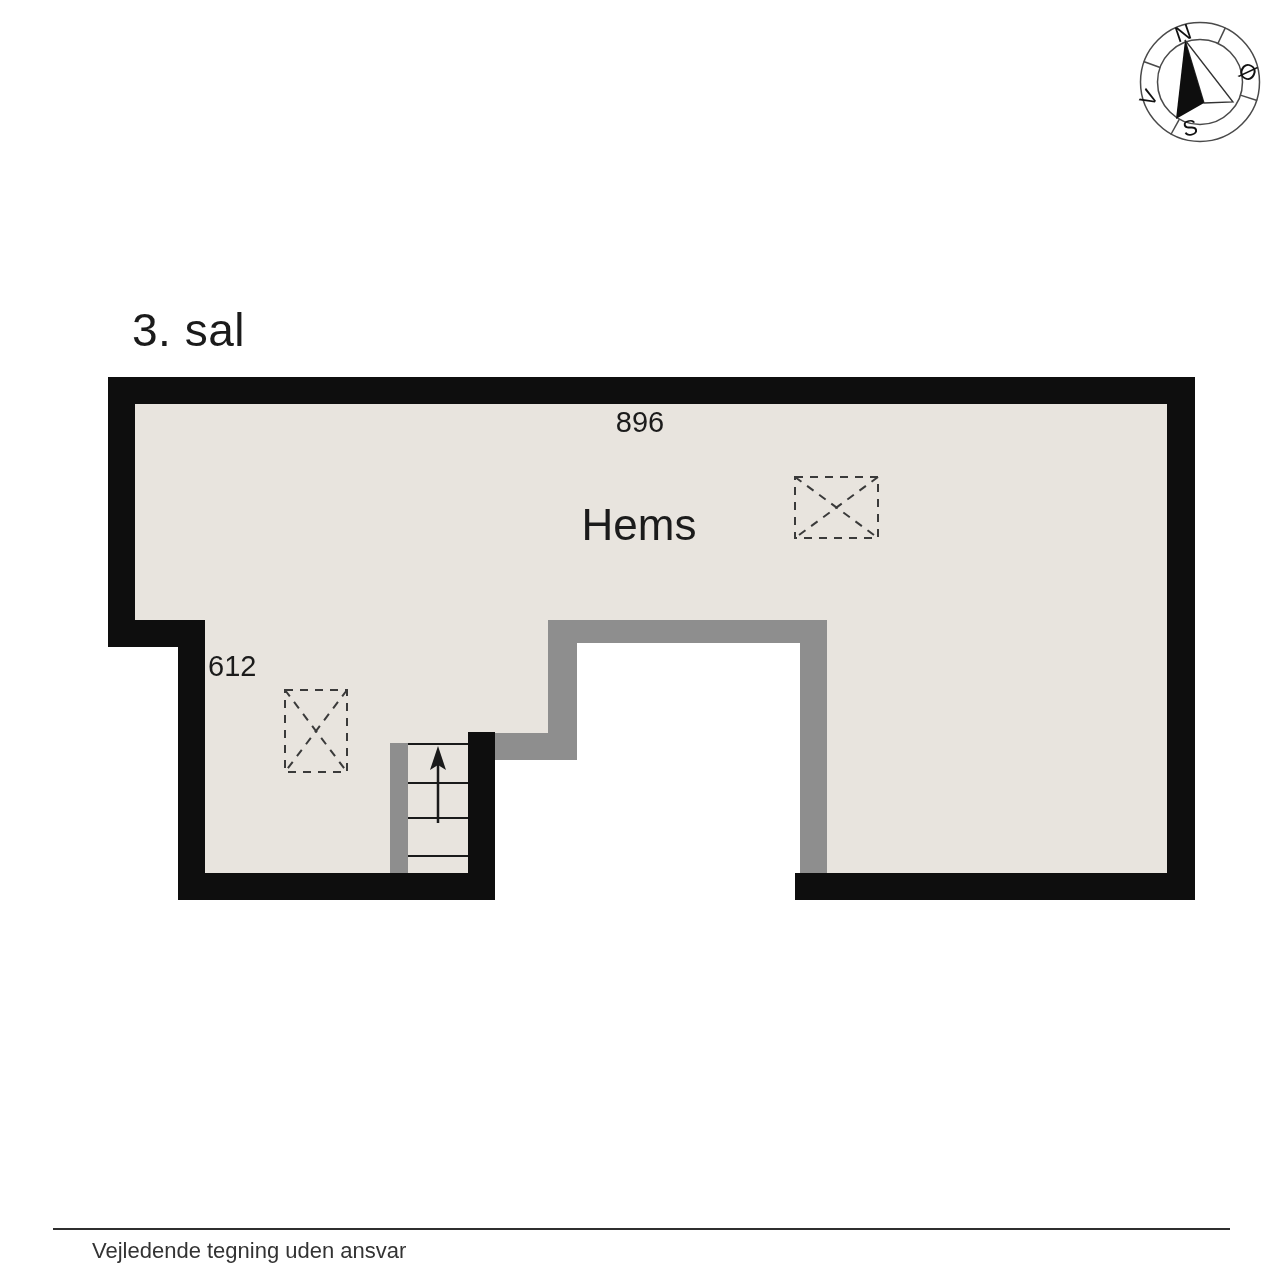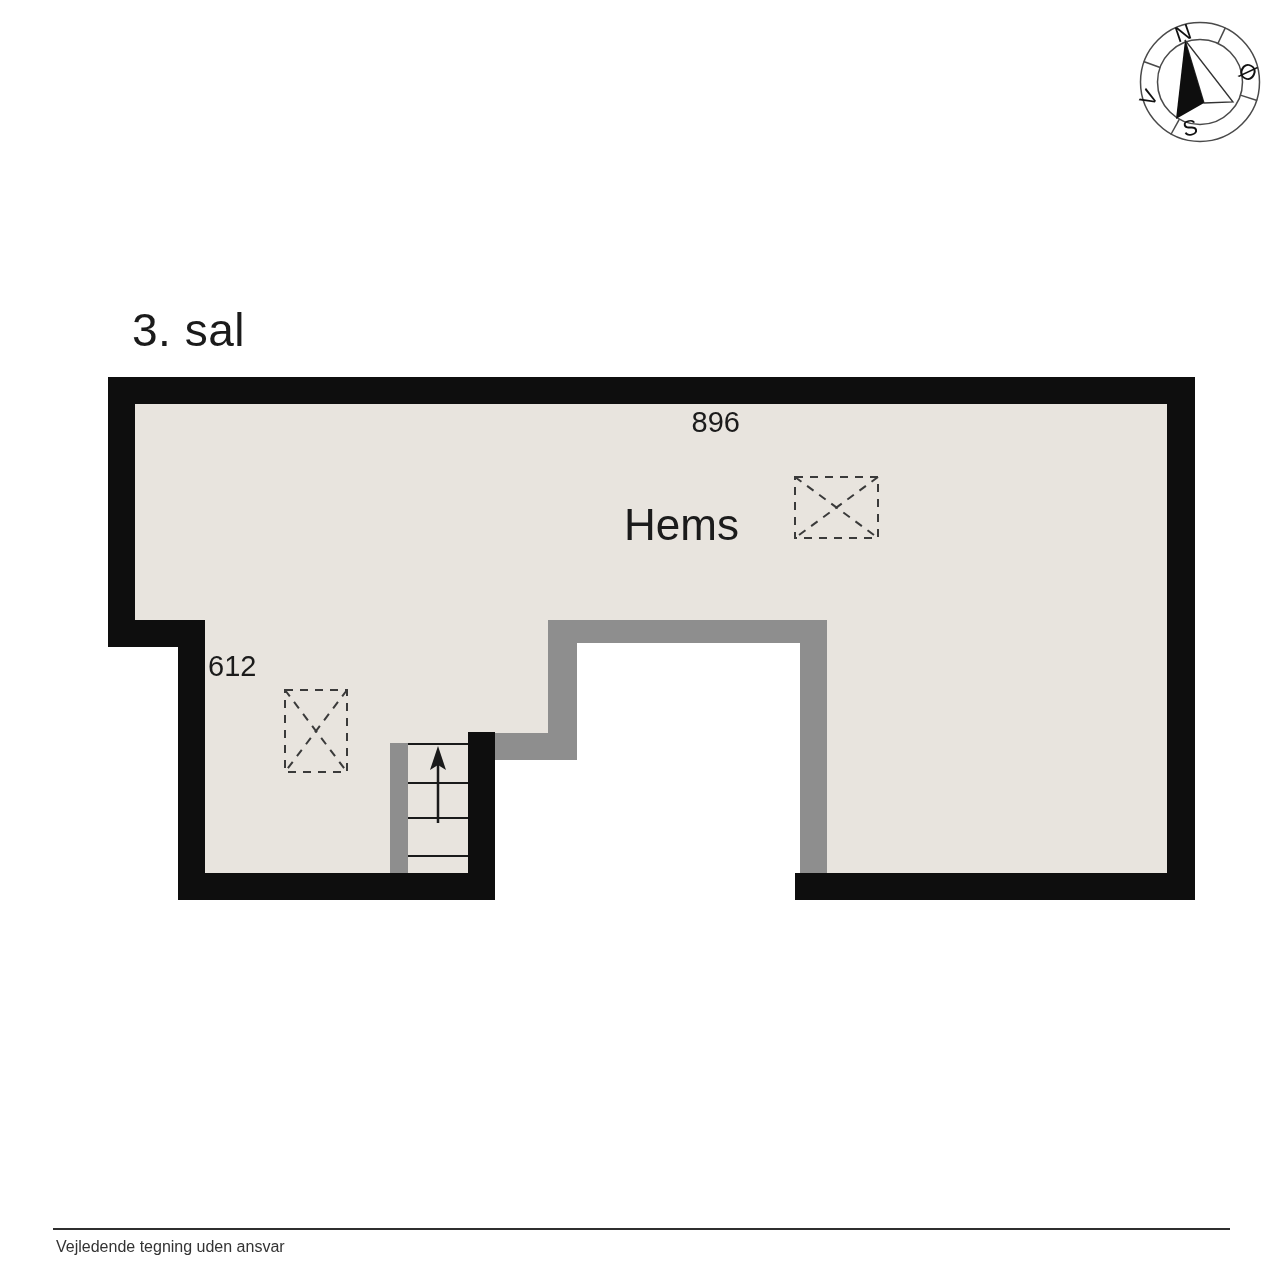--- a/index.html
+++ b/index.html
@@ -10,23 +10,23 @@
   .abs{position:absolute;}
   .wall{position:absolute;background:var(--wall,#0e0e0e);}
   .floor{position:absolute;background:var(--floor,#e8e4de);}
   .void{position:absolute;background:var(--void,#ffffff);}
   .rail{position:absolute;background:var(--railing,#8e8e8e);}
   .sline{position:absolute;background:#1a1a1a;height:2px;}
   .label{position:absolute;white-space:nowrap;}
   .title{font-size:46px;letter-spacing:.5px;}
   .dim{font-size:29px;}
   .room{font-size:44px;}
-  .center200{width:200px;text-align:right;}
+  .center200{width:200px;text-align:center;}
   .footer-line{position:absolute;background:#2f2f2f;height:2px;}
-  .footer-text{position:absolute;font-size:16px;color:#333;}
+  .footer-text{position:absolute;font-size:22px;color:#333;margin-left:36px;}
   svg{display:block;}
 </style>
 </head>
 <body>
 
 <div id="canvas">
 
   <div class="label title abs" style="left:108px;top:303px;margin-left:24px;">3. sal</div>
 
   <div>

